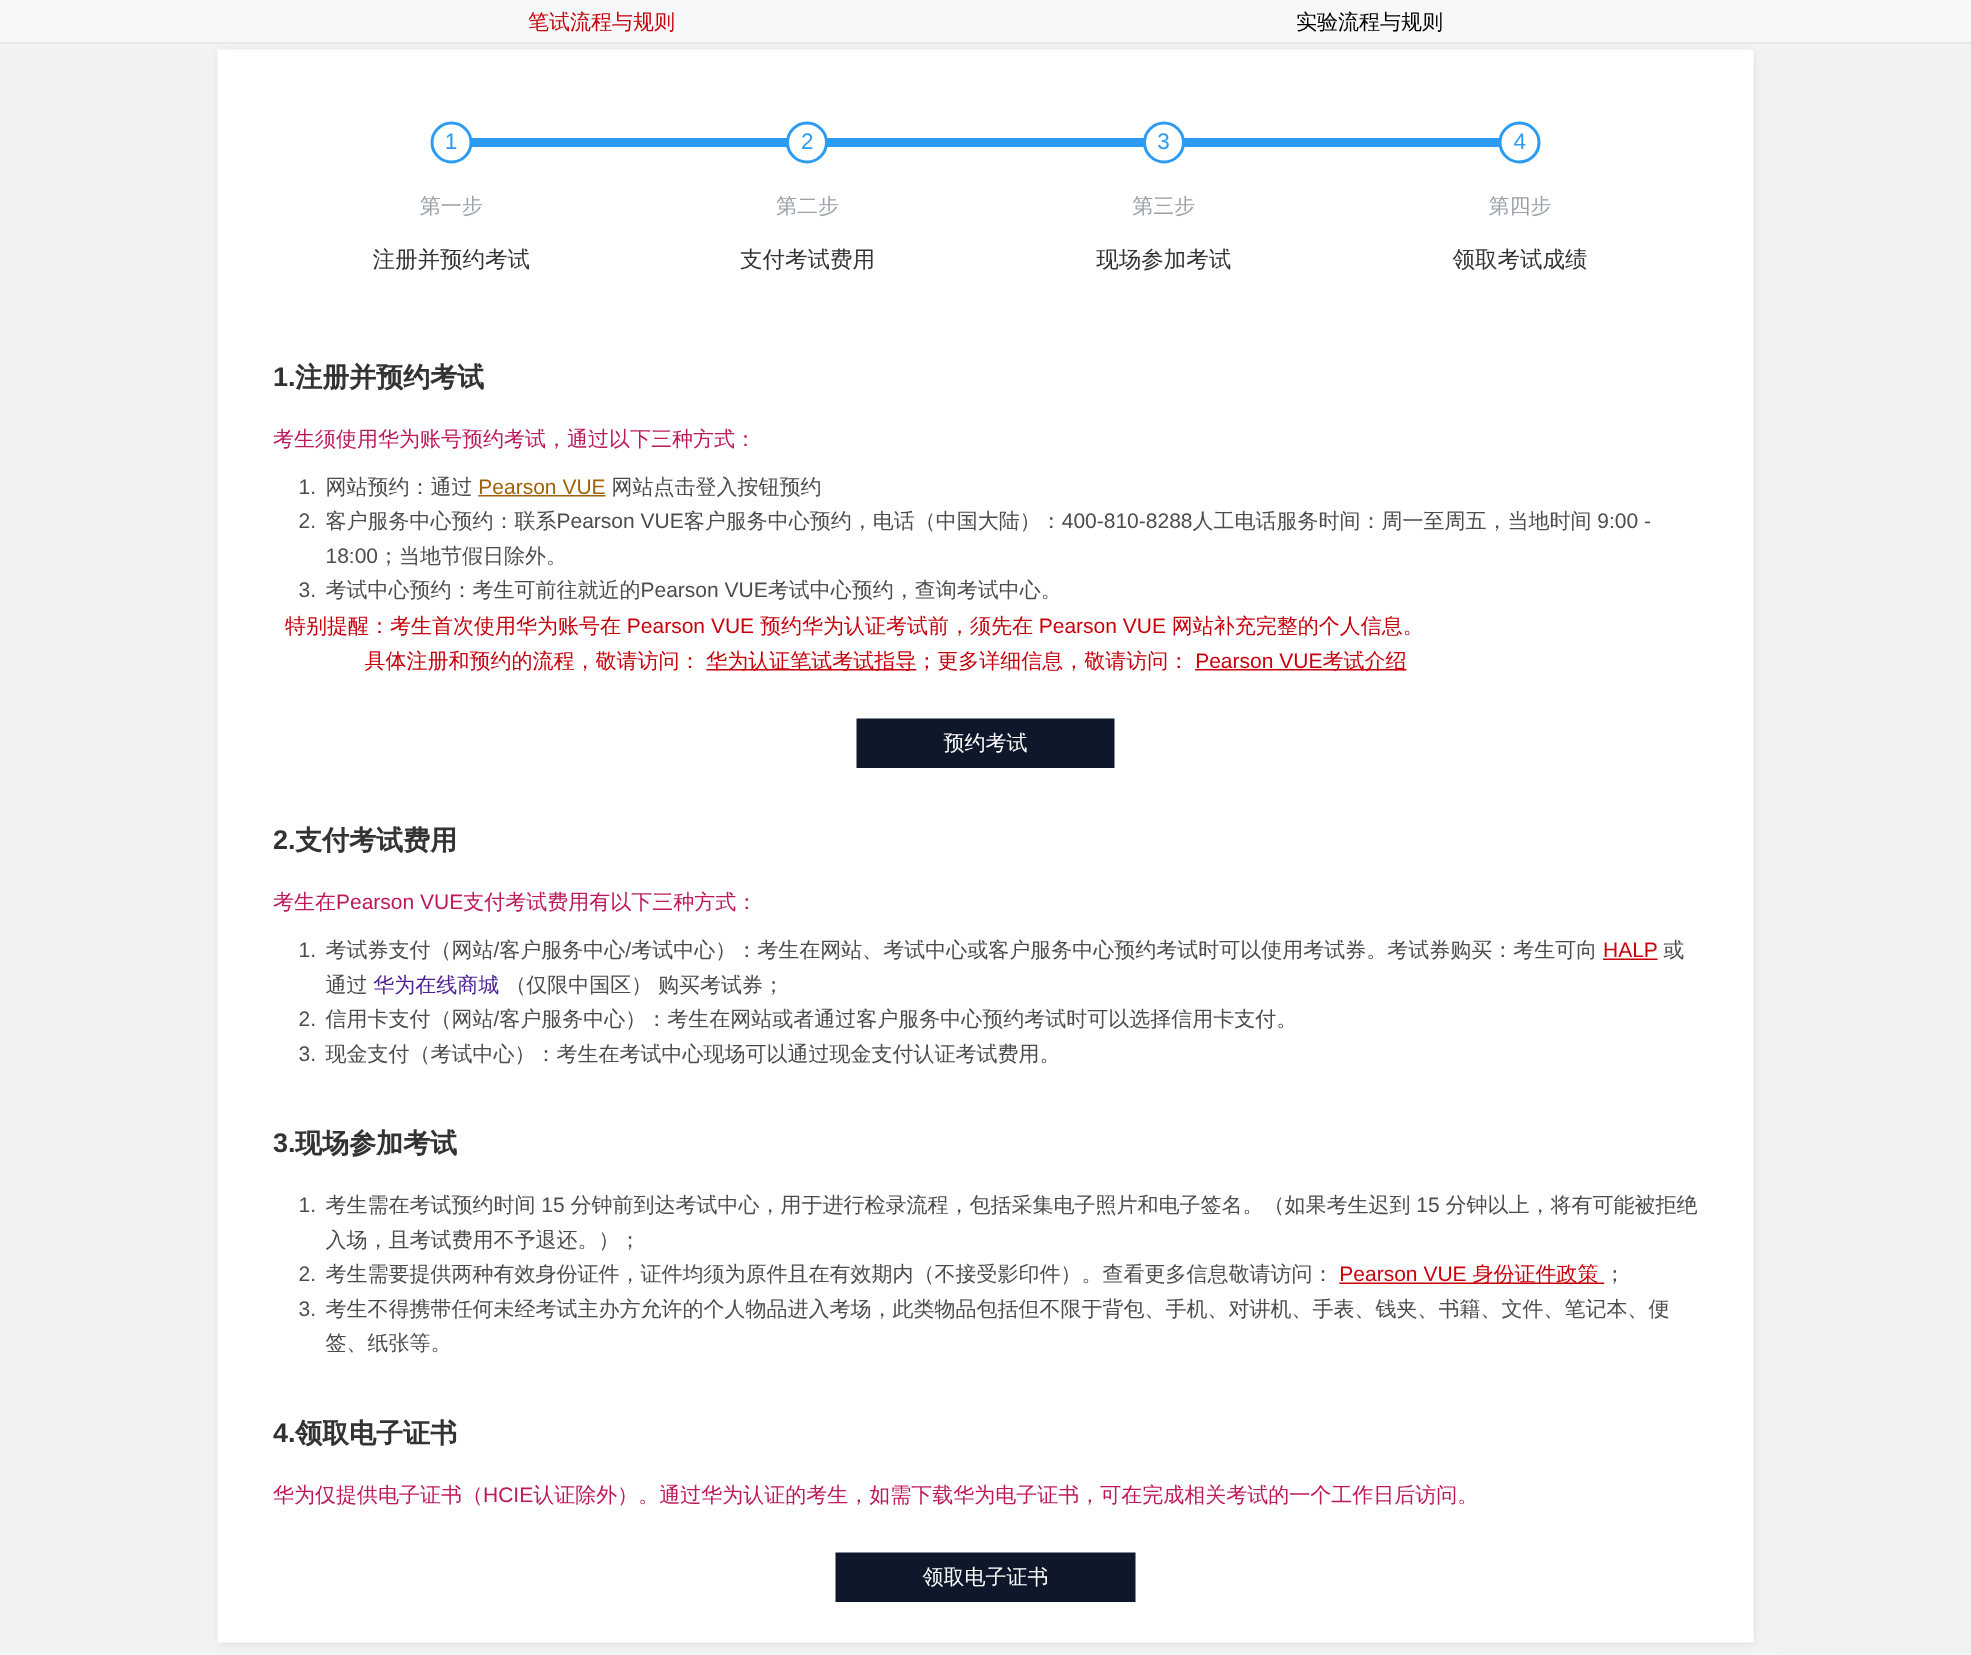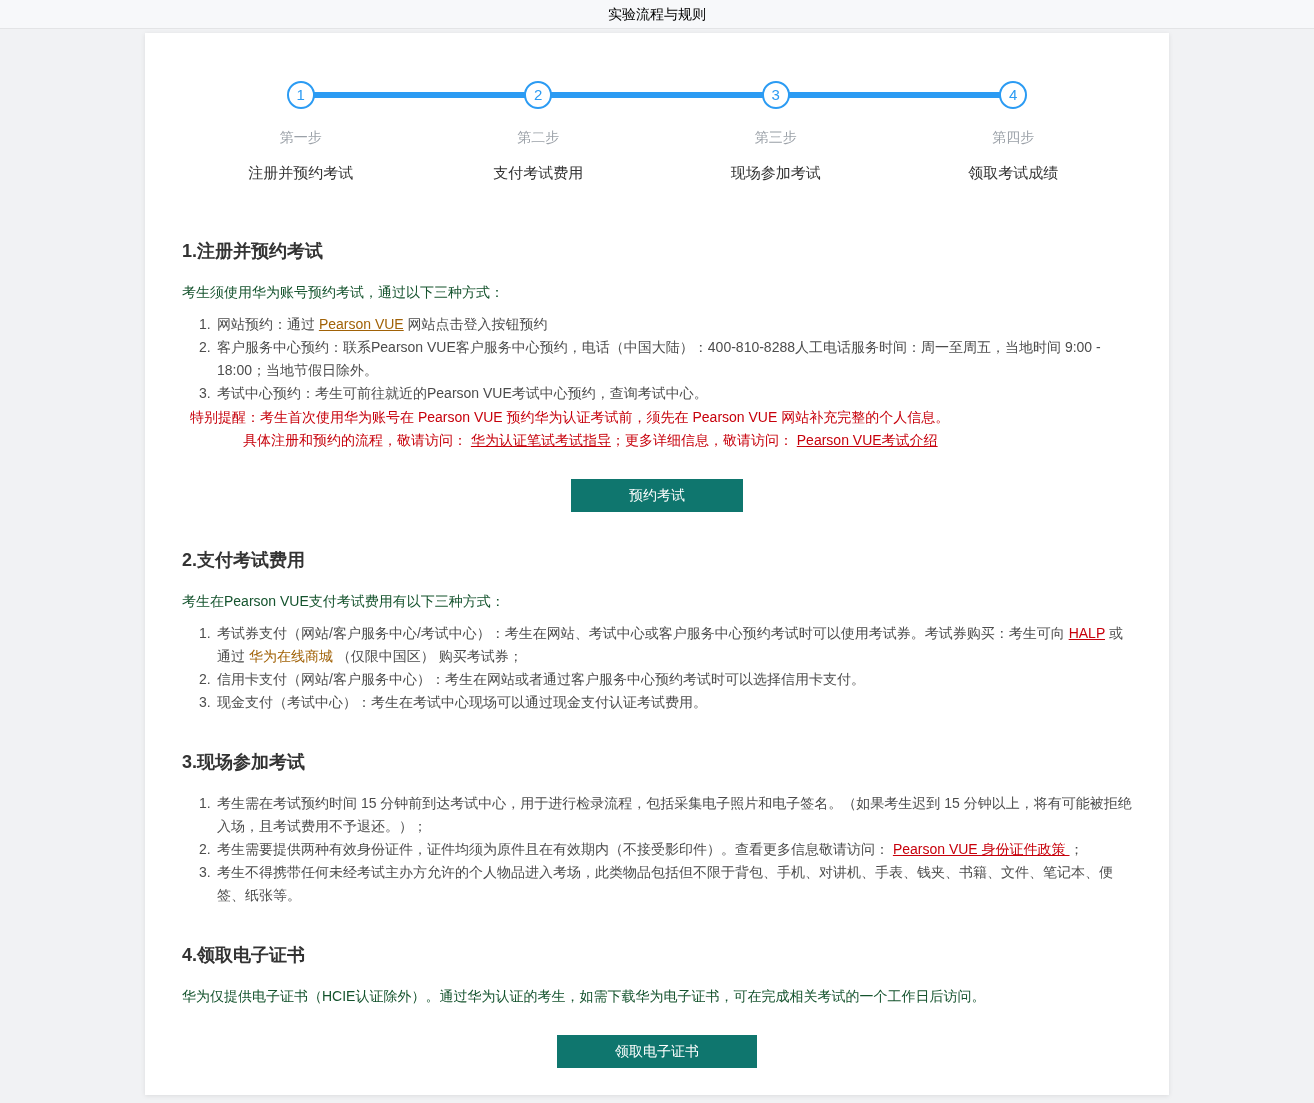--- a/index.html
+++ b/index.html
@@ -42,48 +42,49 @@
     font-size:15px; line-height:24px; text-align:center; z-index:1;
   }
   .step-sub { margin-top:20px; font-size:14px; color:#9ba1a8; }
   .step-name { margin-top:17px; font-size:15px; color:#333; }
   
   .sections { margin-top:56px; }
   .sec-heading {
     font-size:18px; font-weight:bold; color:#333; margin:36px 0 18px;
   }
   .sec-heading:first-child { margin-top:0; }
-  .sec-intro { font-size:14px; line-height:23px; color:#14532d; margin-bottom:9px; }
+  .sec-intro { font-size:14px; line-height:23px; color:#be185d; margin-bottom:9px; }
   .list { }
   .list-item {
     display:flex; margin-left:17px; font-size:14px; line-height:23px; color:#4c4c4c;
   }
   .list-marker { width:18px; flex:0 0 18px; }
   .list-text { flex:1; }
   .note { margin-top:1px; font-size:14px; line-height:23px; }
   .note-line-0 { margin-left:8px; }
   .note-line-1 { margin-left:61px; }
   .sg-r  { color:#c7000b; }
   .sg-bl { color:#a16207; text-decoration:underline; cursor:pointer; }
   .sg-rl { color:#c7000b; text-decoration:underline; cursor:pointer; }
-  .sg-rn { color:#a16207; text-decoration:none; cursor:pointer; }
+  .sg-rn { color:#4c1d95; text-decoration:none; cursor:pointer; }
   a.sg-bl, a.sg-rl, a.sg-rn { }
   .btn-row { text-align:center; margin:27px 0 24px; }
   .action-btn {
-    display:inline-block; border:none; background:#0f766e; color:#fff;
+    display:inline-block; border:none; background:#0f172a; color:#fff;
     font-size:14px; height:33px; min-width:172px; padding:0 30px;
     font-family:inherit; cursor:pointer;
   }
   .action-btn.wide { min-width:200px; }
 </style>
 </head>
 <body>
 
 <div class="topbar">
   <div class="topbar-inner" id="tabs">
+      <div class="tab active">笔试流程与规则</div>
       <div class="tab">实验流程与规则</div>
     </div>
 </div>
 
 <div class="card">
   <div class="stepper">
     <div class="step-track"></div>
     <div class="step-cols" id="stepper-cols">
         <div class="step-col">
           <span class="step-circle">1</span>

